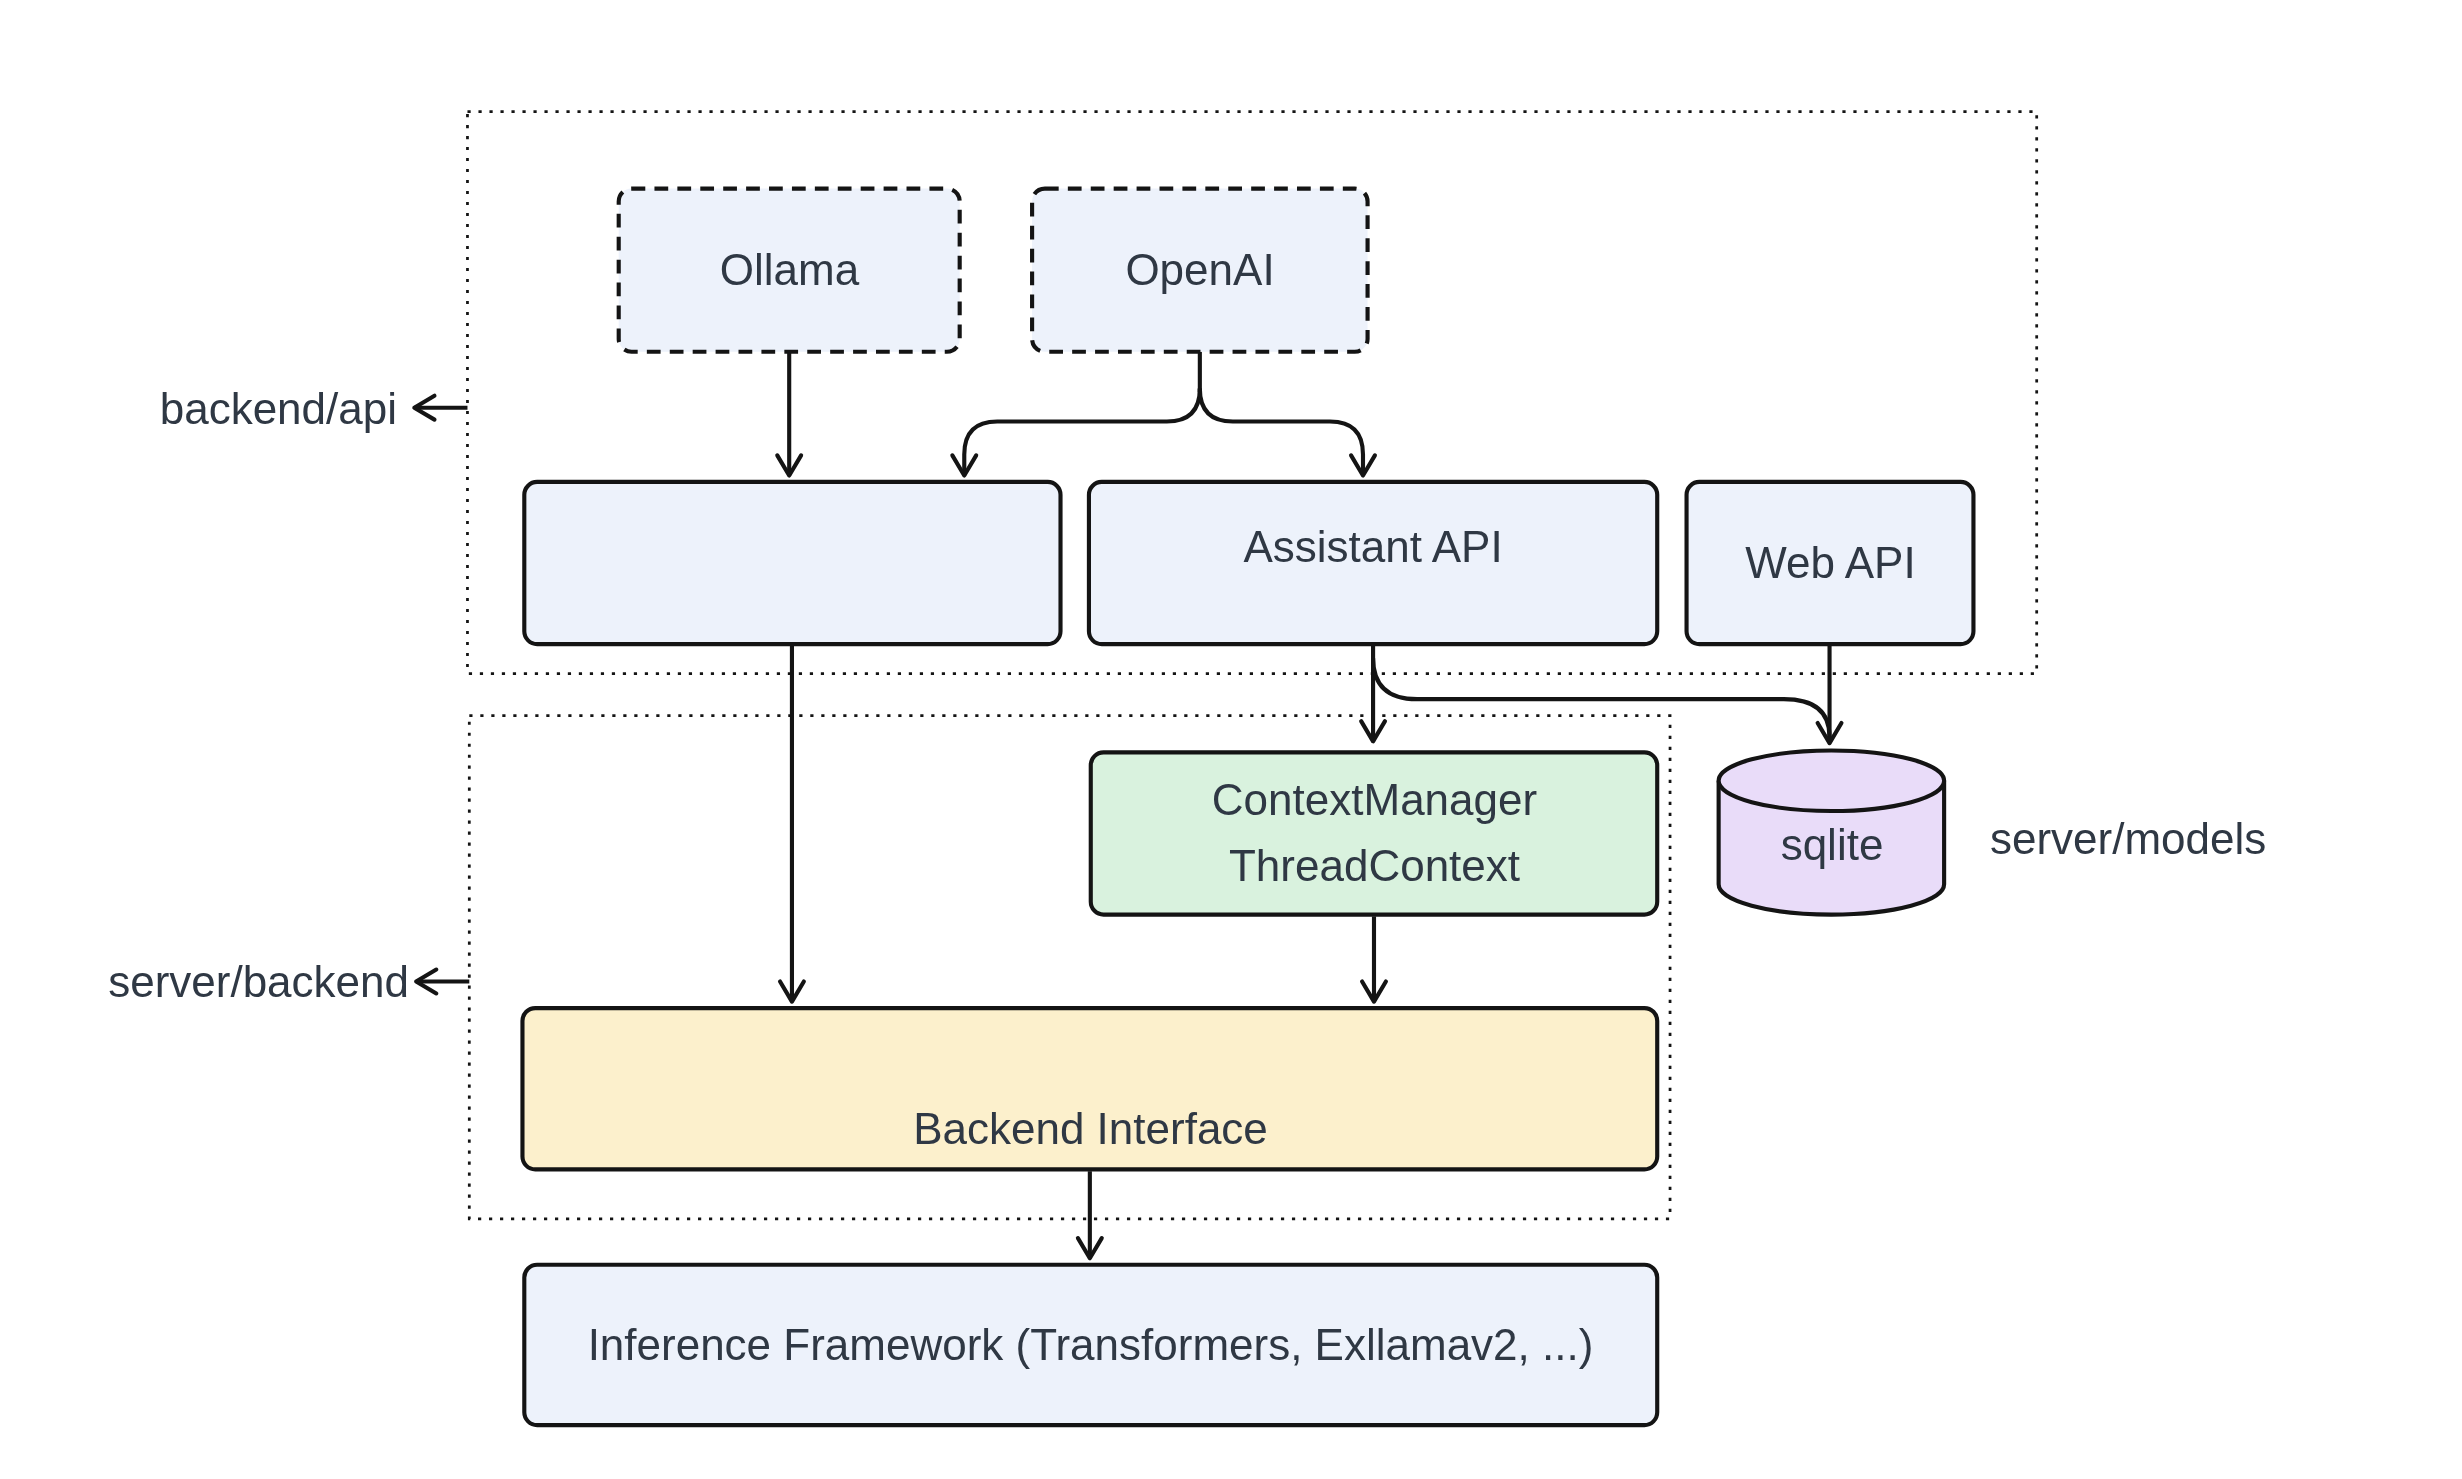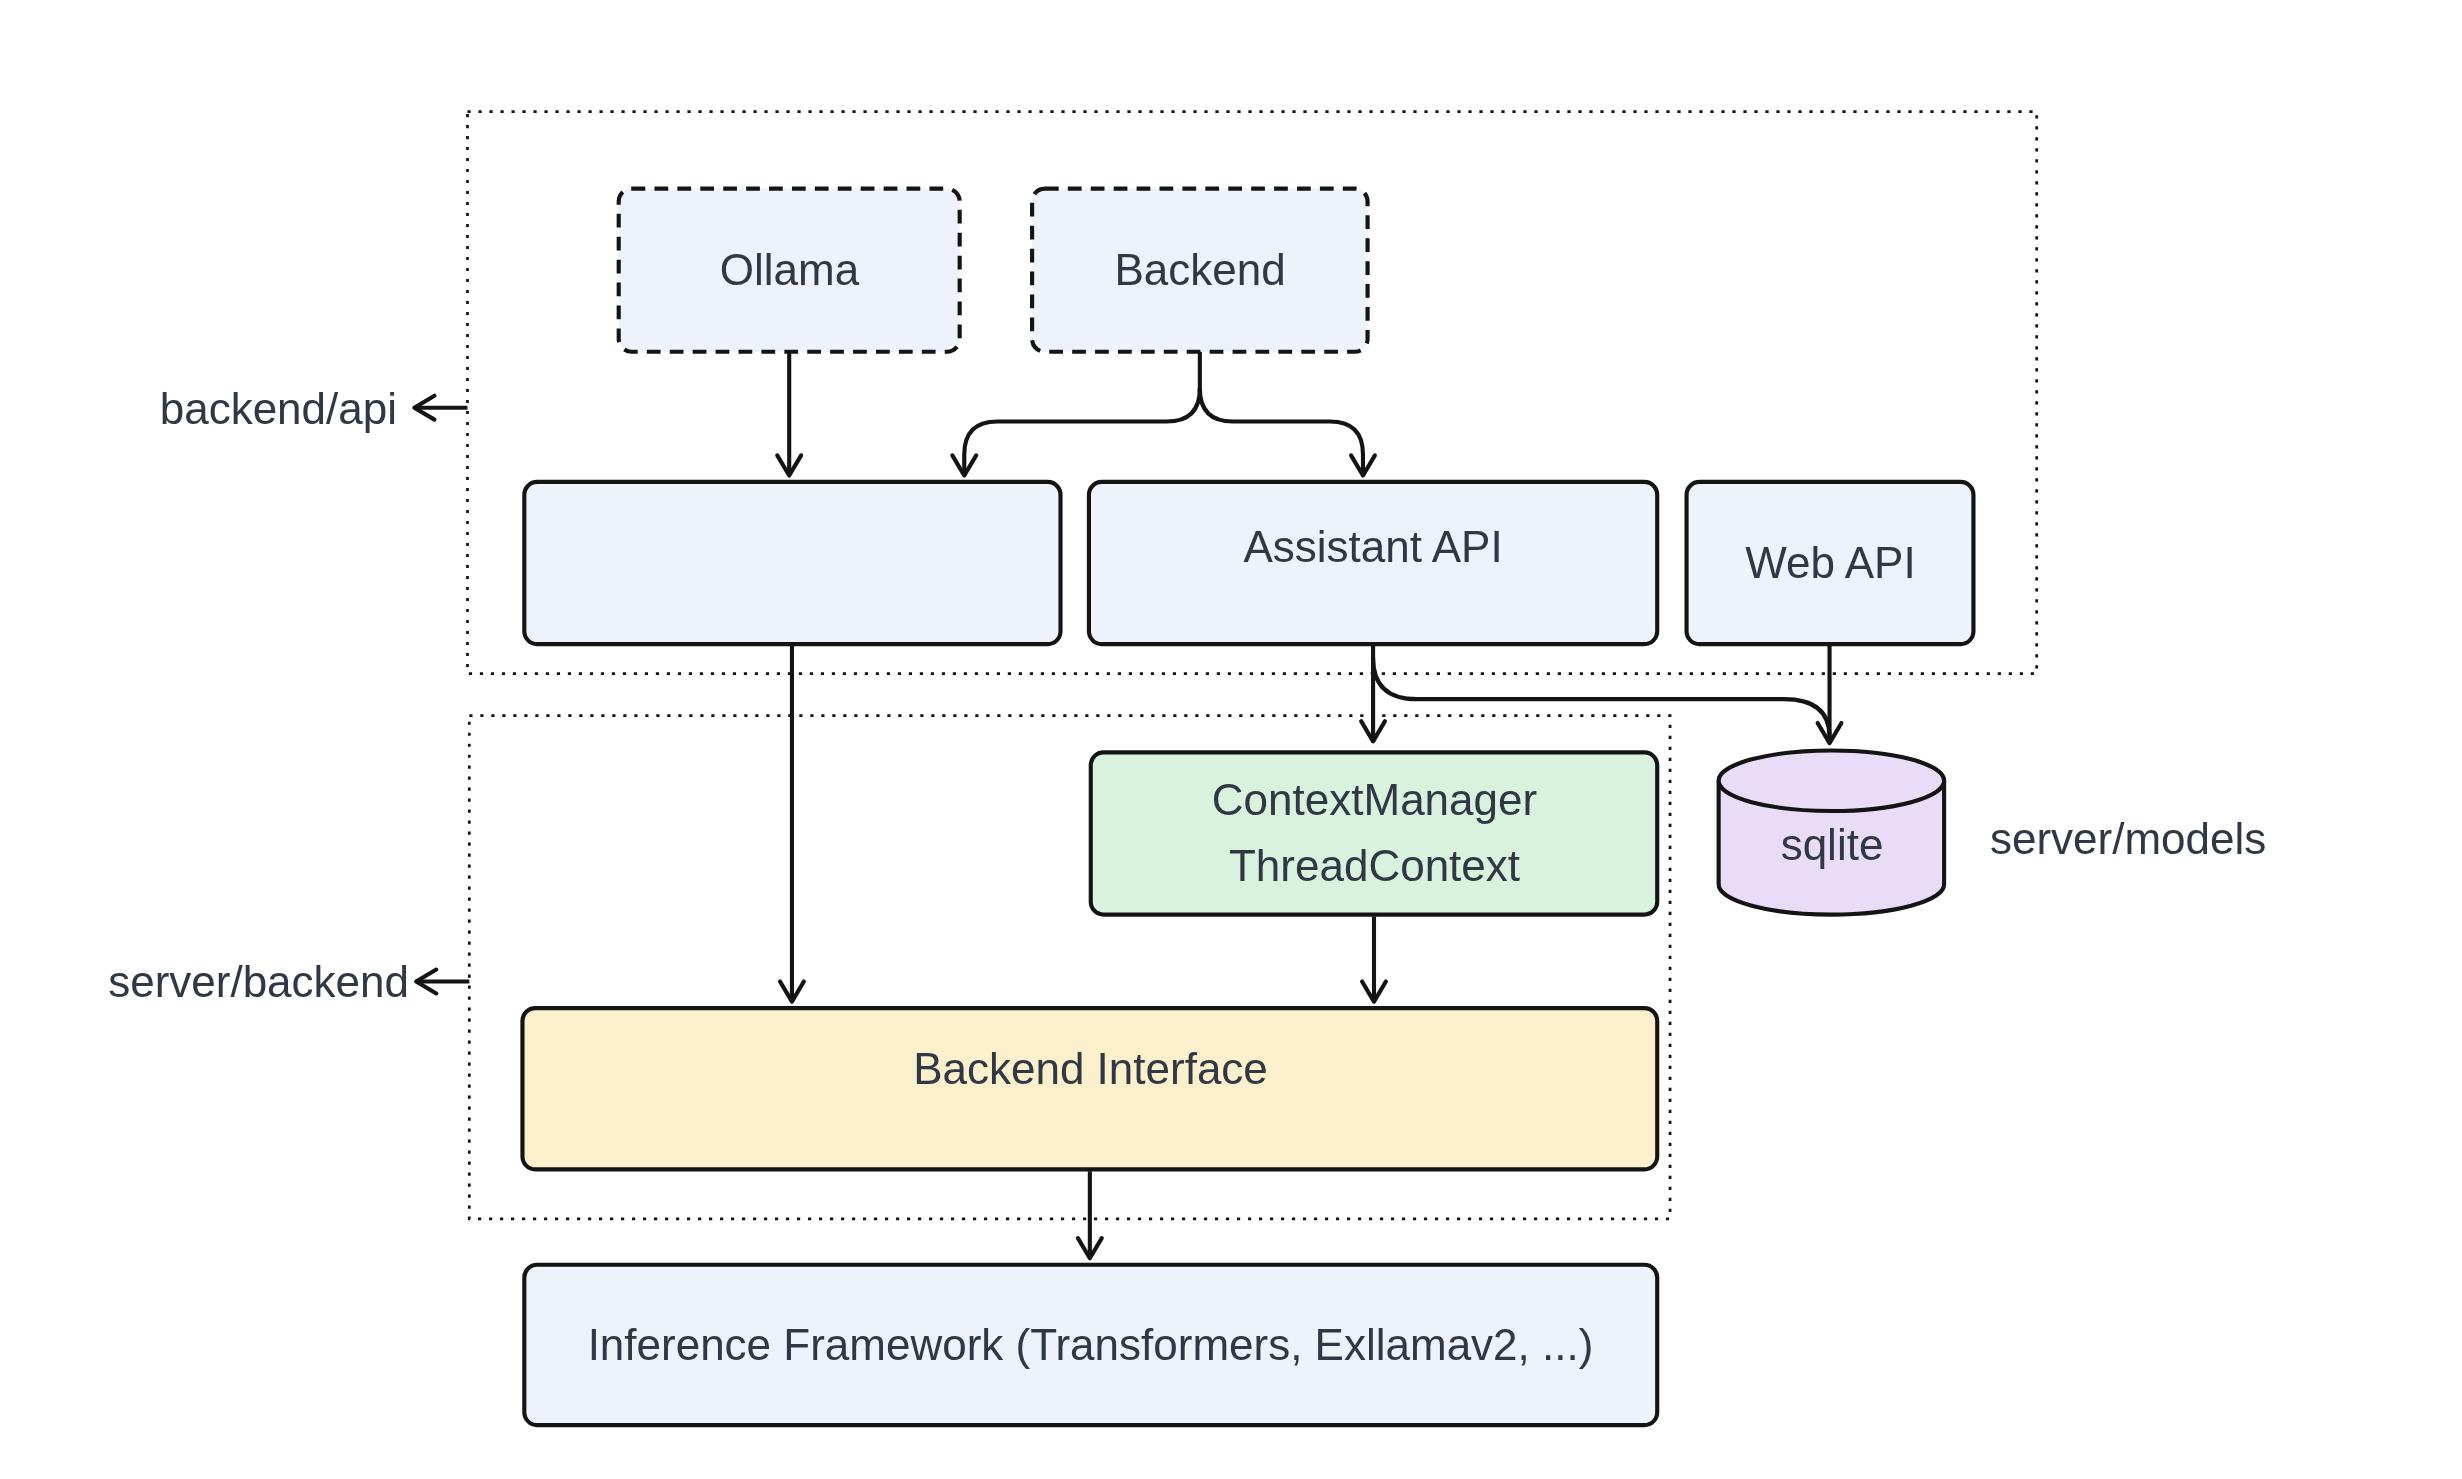--- a/index.html
+++ b/index.html
@@ -84,35 +84,35 @@
     <rect x="572" y="1362" width="1236" height="175" rx="14" fill="#edf2fb" stroke="#141414" stroke-width="4.5"></rect>
 
     <g>
       <path d="M 1875 834 L 1875 947 A 123 33 0 0 0 2121 947 L 2121 834" fill="#e9dcf9" stroke="#141414" stroke-width="4.5"></path>
       <ellipse cx="1998" cy="834" rx="123" ry="33" fill="#e9dcf9" stroke="#141414" stroke-width="4.5"></ellipse>
     </g>
   </svg>
 
   <div class="node-label" style="left:619px; top:172px; width:341px; height:163px;">Ollama</div>
 
-  <div class="node-label" style="left:1032px; top:172px; width:336px; height:163px;">Backend</div>
+  <div class="node-label" style="left:1032px; top:172px; width:336px; height:163px;">OpenAI</div>
 
 
   <div class="node-label" style="left:1089px; top:450px; width:568px; height:162px;">Assistant API</div>
 
   <div class="node-label" style="left:1687px; top:466px; width:287px; height:162px;">Web API</div>
 
   <div class="node-label" style="left:1091px; top:736px; width:567px; height:162px;">
     <span>ContextManager</span>
     <span>ThreadContext</span>
   </div>
 
   <div class="node-label" style="left:1719px; top:785px; width:226px; height:88px;">sqlite</div>
 
-  <div class="node-label" style="left:523px; top:972px; width:1135px; height:161px;">Backend Interface</div>
+  <div class="node-label" style="left:523px; top:1032px; width:1135px; height:161px;">Backend Interface</div>
 
   <div class="node-label" style="left:524px; top:1249px; width:1133px; height:160px;">Inference Framework (Transformers, Exllamav2, ...)</div>
 
   <div class="side-label align-right" style="left:138px; top:369px; width:259px;">backend/api</div>
 
   <div class="side-label align-right" style="left:73px; top:942px; width:336px;">server/backend</div>
 
   <div class="side-label align-left" style="left:1990px; top:799px; width:403px;">server/models</div>
 
 </div>

